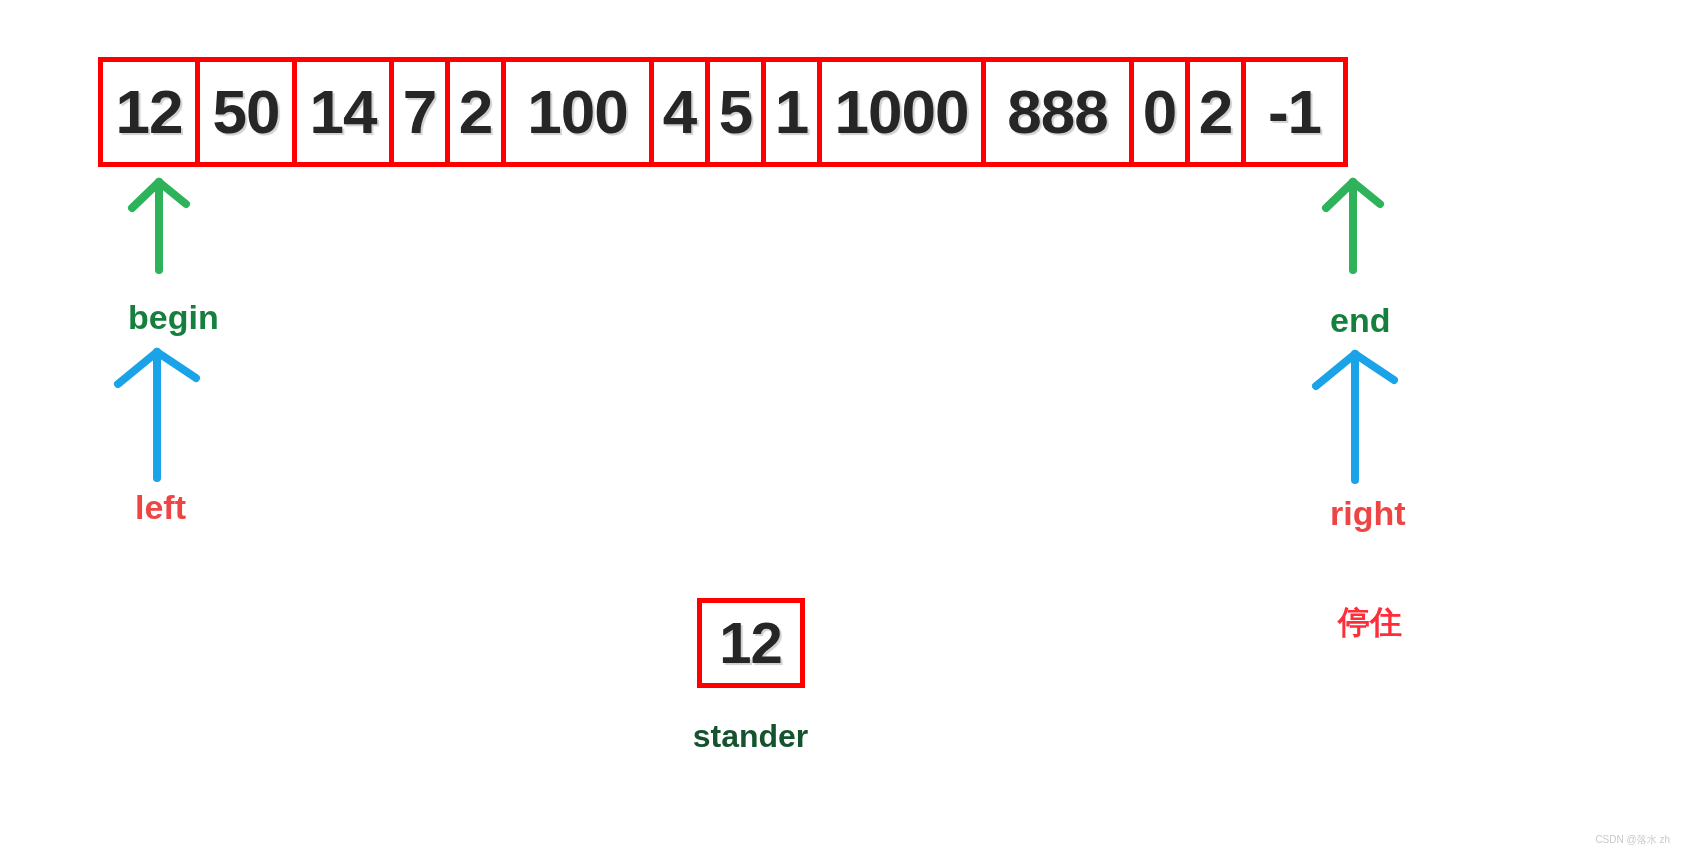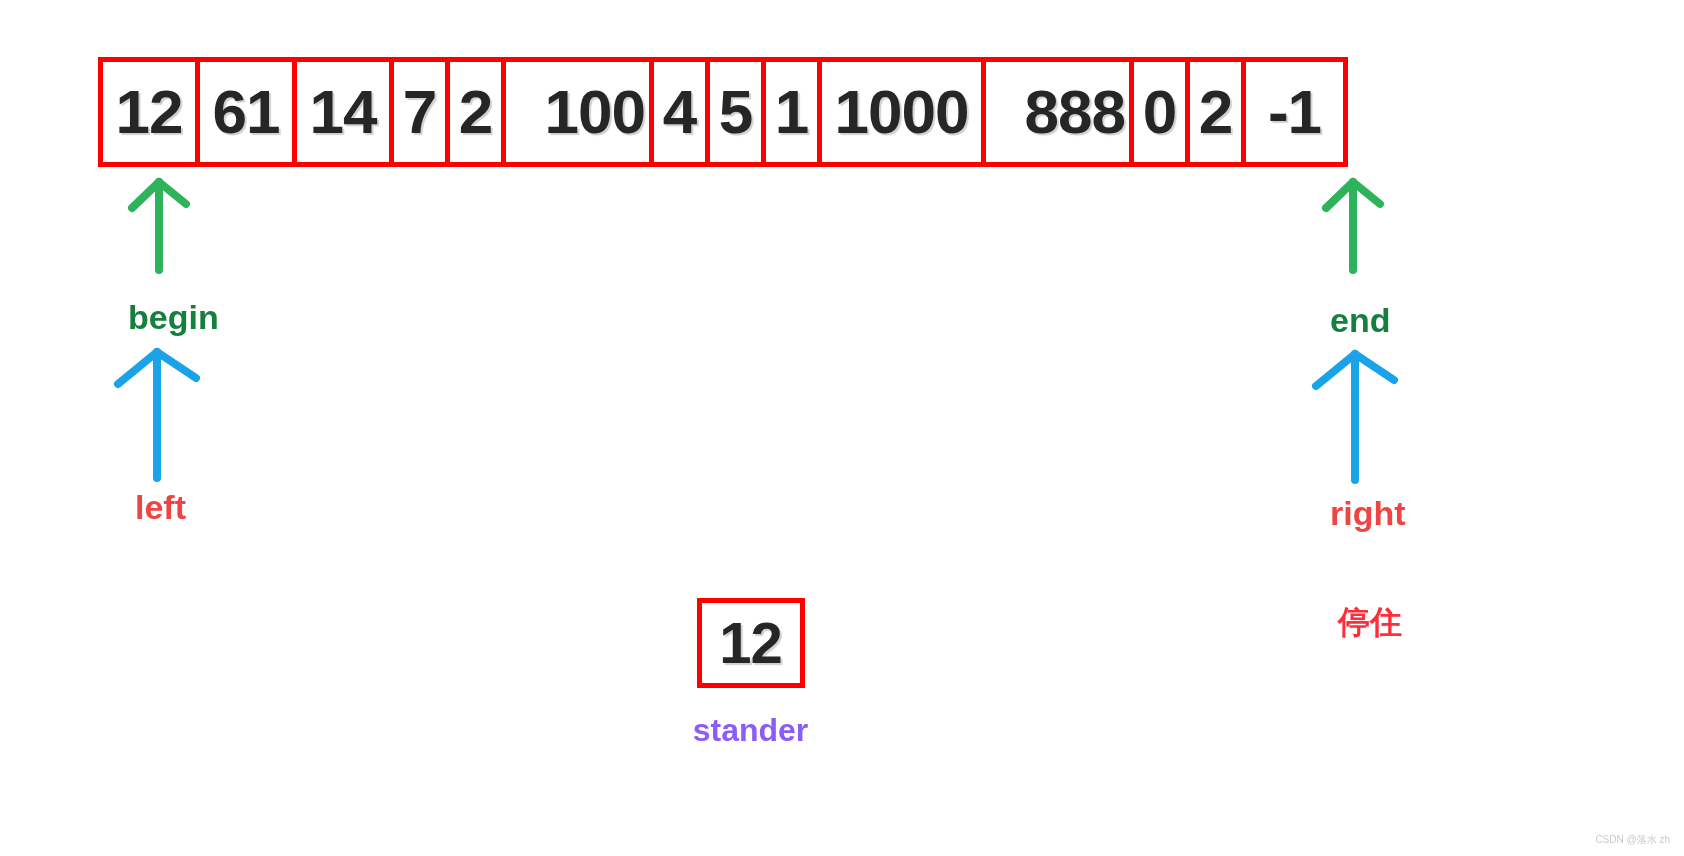--- a/index.html
+++ b/index.html
@@ -51,21 +51,21 @@
     line-height: 1;
     color: #262626;
     letter-spacing: -1px;
     text-shadow: 2px 2px 1px rgba(150,150,150,0.45);
     white-space: nowrap;
   }
 
   
   .w1 { width: 56px; }
   .w2 { width: 97px; }
-  .w3 { width: 148px; justify-content: flex-end; }
+  .w3 { width: 148px; }
   .w4 { width: 164px; }
 
   
   .arrow {
     position: absolute;
   }
   .arrow svg {
     display: block;
     overflow: visible;
   }
@@ -105,25 +105,25 @@
   #stander-value {
     font-family: "Liberation Sans", sans-serif;
     font-weight: bold;
     font-size: 58px;
     line-height: 1;
     color: #262626;
     letter-spacing: -1px;
     text-shadow: 2px 2px 1px rgba(150,150,150,0.45);
   }
   #stander-label {
-    margin-top: 24px;
+    margin-top: 30px;
     font-family: "Liberation Sans", sans-serif;
     font-weight: bold;
     font-size: 32px;
-    color: #8b5cf6;
+    color: #14532d;
     text-align: center;
     white-space: nowrap;
   }
 
   
   #watermark {
     position: absolute;
     right: 14px;
     bottom: 9px;
     font-family: "Liberation Sans", sans-serif;
@@ -135,21 +135,21 @@
 </head>
 <body>
 
 <div id="canvas">
 
   <div id="array-strip">
       <div class="array-cell w2">
         <span class="cell-value">12</span>
       </div>
       <div class="array-cell w2">
-        <span class="cell-value">61</span>
+        <span class="cell-value">50</span>
       </div>
       <div class="array-cell w2">
         <span class="cell-value">14</span>
       </div>
       <div class="array-cell w1">
         <span class="cell-value">7</span>
       </div>
       <div class="array-cell w1">
         <span class="cell-value">2</span>
       </div>

